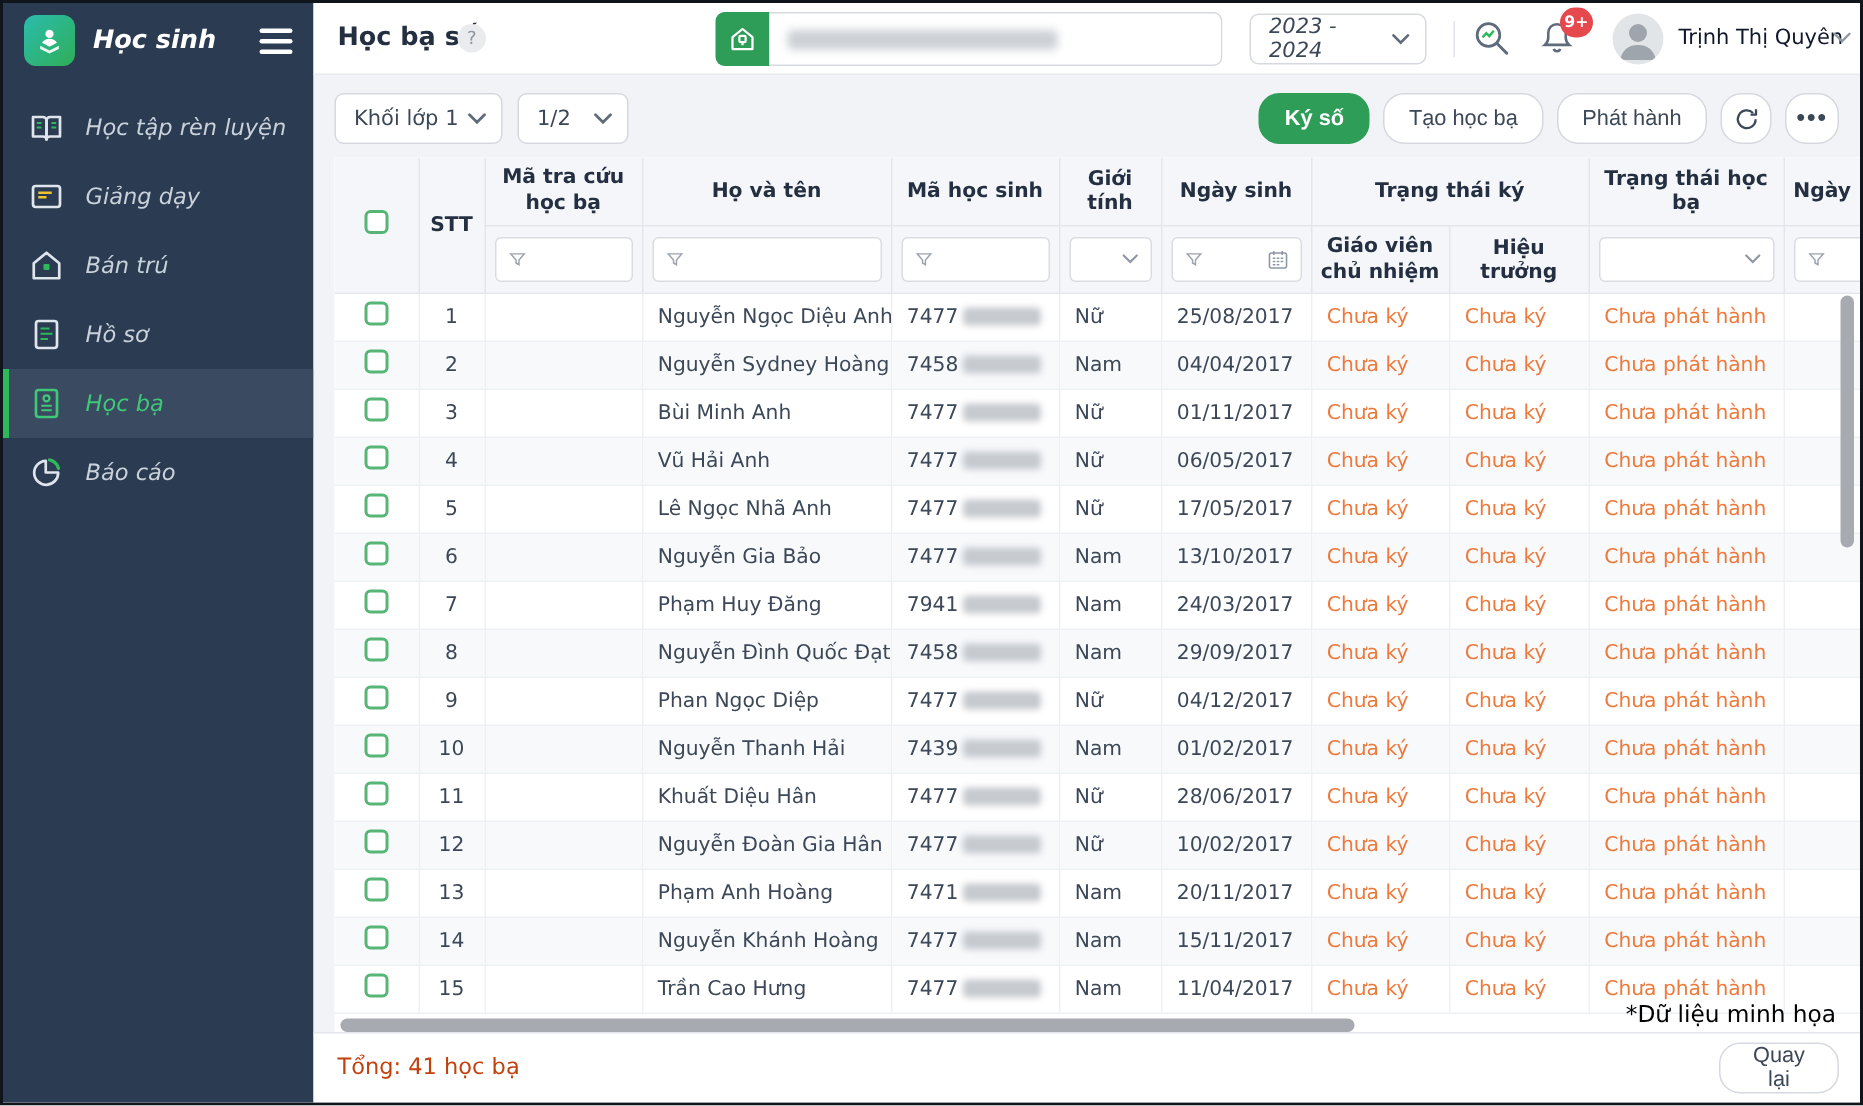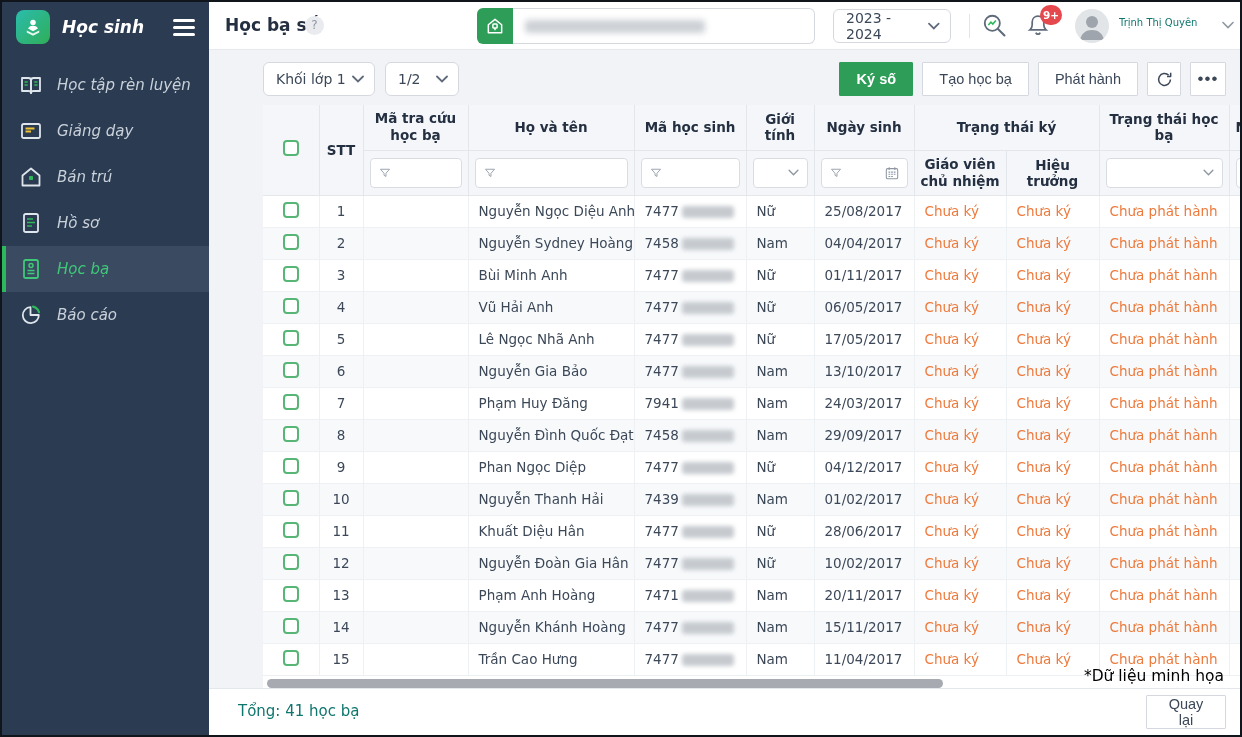--- a/index.html
+++ b/index.html
@@ -22,37 +22,37 @@
   .sb-item.active::before { content:""; position:absolute; left:0; top:0; bottom:0; width:4px; background:#2eb85c; }
 
   
   #header { position:absolute; left:207px; top:0; right:0; height:48px; background:#fff; border-bottom:1px solid #e7e9ee; }
   .hd-title { position:absolute; left:16px; top:13px; font-size:17px; font-weight:600; color:#243041; }
   .help-badge { position:absolute; left:96px; top:14px; width:19px; height:19px; border-radius:50%; background:#e9ebee; color:#8f97a3; font-size:12px; text-align:center; line-height:19px; cursor:pointer; }
   .school-group { position:absolute; left:268px; top:6px; display:flex; height:36px; }
   .school-ic { width:36px; height:36px; background:#2e9d58; border-radius:6px 0 0 6px; display:flex; align-items:center; justify-content:center; }
   .school-input { width:302px; height:36px; border:1px solid #d5d9df; border-left:none; border-radius:0 6px 6px 0; background:#fff; display:flex; align-items:center; padding:0 12px; }
   .redacted { height:13px; width:180px; border-radius:3px; background:#c4c8cd; filter:blur(3px); opacity:.85; }
-  .year-dd { position:absolute; left:624px; top:7px; width:118px; height:34px; border:1px solid #d5d9df; border-radius:6px; background:#fff; display:flex; align-items:center; justify-content:flex-end; padding:0 10px 0 12px; font-size:14px; color:#3c4858; cursor:pointer; }
+  .year-dd { position:absolute; left:624px; top:7px; width:118px; height:34px; border:1px solid #d5d9df; border-radius:6px; background:#fff; display:flex; align-items:center; justify-content:flex-end; padding:0 10px 0 12px; font-size:14px; color:#3c4858; cursor:pointer;font-style:italic; }
   .hd-divider { position:absolute; left:760px; top:12px; width:1px; height:24px; background:#e1e4ea; }
   .hd-ic { position:absolute; top:10px; width:28px; height:28px; cursor:pointer; }
   .bell-wrap { position:absolute; left:815px; top:8px; width:32px; height:32px; cursor:pointer; }
   .badge { position:absolute; right:-6px; top:-5px; min-width:20px; height:20px; padding:0 3px; background:#e5484d; border-radius:10px; color:#fff; font-size:10.5px; font-weight:bold; line-height:20px; text-align:center; }
   .avatar { position:absolute; left:866px; top:7px; width:34px; height:34px; border-radius:50%; background:#e2e5e8; overflow:hidden; cursor:pointer; }
-  .user-name { position:absolute; left:910px; top:15px; font-size:10px; color:#0f766e; cursor:pointer; }
+  .user-name { position:absolute; left:910px; top:15px; font-size:14px; color:#0f172a; cursor:pointer; }
   .user-chev { position:absolute; left:1013px; top:19px; color:#8f97a3; }
 
   
-  #main { position:absolute; left:207px; top:48px; right:0; bottom:47px; background:#f1f3f6; overflow:hidden;padding-left:40px; }
+  #main { position:absolute; left:207px; top:48px; right:0; bottom:47px; background:#f1f3f6; overflow:hidden; }
   .toolbar { display:flex; align-items:center; margin:12px 14px 9px 14px; height:34px; }
   .select-btn { height:34px; border:1px solid #d5d9df; border-radius:6px; background:#fff; display:flex; align-items:center; justify-content:space-between; padding:0 10px 0 12px; font-size:14px; color:#3c4858; cursor:pointer; }
   .sel-grade { width:112px; margin-right:10px; }
   .sel-page { width:74px; }
   .tb-right { margin-left:auto; display:flex; align-items:center; gap:9px; }
-  .btn { height:34px; border-radius:1px; font-size:14.5px; display:flex; align-items:center; justify-content:center; cursor:pointer; }
+  .btn { height:34px; border-radius:14px; font-size:14.5px; display:flex; align-items:center; justify-content:center; cursor:pointer; }
   .btn-green { background:#2e9d58; color:#fff; font-weight:bold; width:74px; border:1px solid #2e9d58; }
   .btn-white { background:#fff; color:#3c4858; border:1px solid #d5d9df; padding:0 16px; }
   .btn-icon { width:34px; background:#fff; border:1px solid #d5d9df; color:#3c4858; }
   .btn-dots { width:36px; background:#fff; border:1px solid #d5d9df; color:#3c4858; font-size:17px; letter-spacing:1px; }
 
   
   .table-panel { position:relative; margin-left:14px; width:1021px; height:586px; background:#fff; overflow:hidden; }
   table { border-collapse:collapse; table-layout:fixed; width:1046px; background:#fff; }
   thead th { background:#f4f6f9; border-right:1px solid #e3e6eb; border-bottom:1px solid #e3e6eb; font-size:13.5px; font-weight:bold; color:#243041; text-align:center; padding:4px 6px; }
   thead tr:first-child th { height:45px; }
@@ -70,21 +70,21 @@
   .hdr-2l { line-height:1.25; }
 
   
   .vscroll { position:absolute; right:8px; top:92px; width:9px; height:168px; background:#a7abb1; border-radius:5px; cursor:pointer; }
   .hscroll { position:absolute; left:4px; bottom:3px; width:676px; height:9px; background:#a7abb1; border-radius:5px; cursor:pointer; }
 
   .demo-note { position:absolute; right:16px; bottom:50px; font-size:15.5px; font-weight:500; color:#000000; z-index:5; }
 
   
   #footer { position:absolute; left:207px; right:0; bottom:0; height:47px; background:#fff; border-top:1px solid #e3e6ea; }
-  .total { position:absolute; left:16px; top:13px; font-size:15px; color:#0f766e;margin-left:13px; }
+  .total { position:absolute; left:16px; top:13px; font-size:15px; color:#c2410c; }
   .btn-back { position:absolute; right:14px; top:6px; width:80px; height:34px; }
 </style>
 </head>
 <body>
 
 <div id="app">
 
   <div id="sidebar">
     <div class="sb-head">
       <div class="logo">

